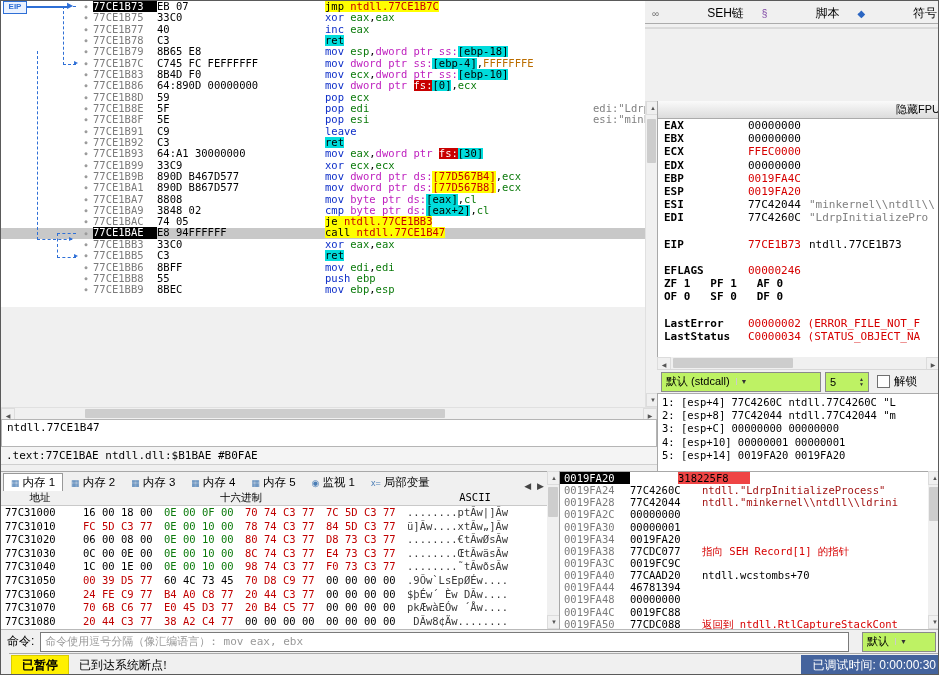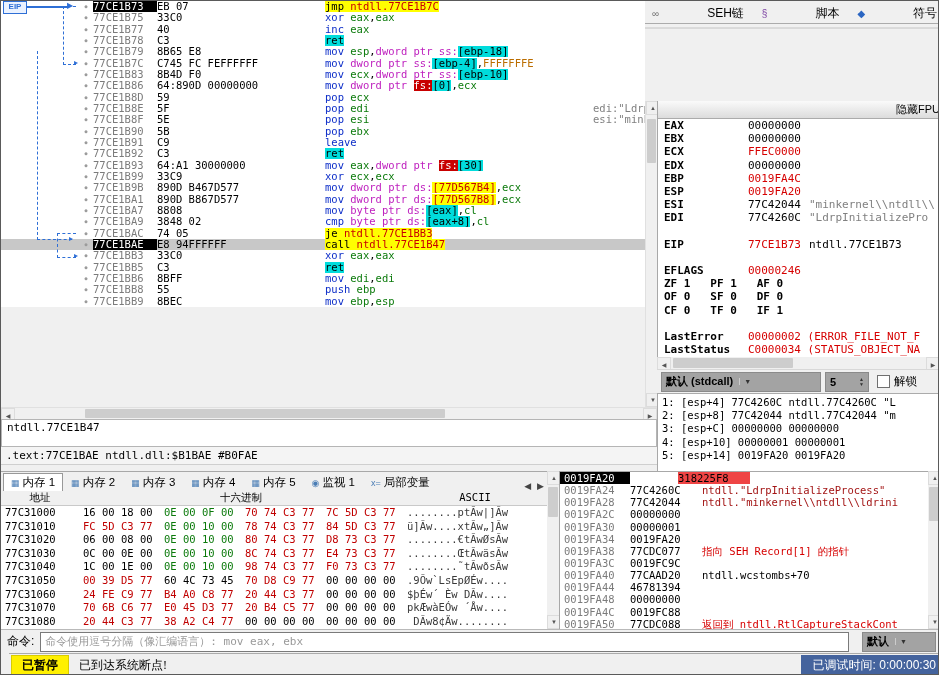--- a/index.html
+++ b/index.html
@@ -86,21 +86,21 @@
   .reg-row{height:13.2px;line-height:13.2px;display:flex;padding-left:6px;font-family:"DejaVu Sans Mono",monospace;font-size:11px;white-space:pre;}
   .reg-name{width:84px;flex:none;font-weight:bold;color:#000;}
   .reg-val{color:#000;}
   .reg-val.chg{color:#D60000;}
   .reg-note{margin-left:8px;color:#808080;overflow:hidden;white-space:nowrap;}
   .reg-note.plain{color:#000;}
   .reg-flags{height:13.2px;line-height:13.2px;padding-left:6px;font-family:"DejaVu Sans Mono",monospace;font-size:11px;font-weight:bold;white-space:pre;}
 
   
   #convrow{left:656px;top:368px;width:283px;height:24px;background:#F0F0F0;display:flex;align-items:center;padding:0 4px;border-top:1px solid #D8D8D8;}
-  .combo{background:#a3a3a3;border:1px solid #8A8A8A;height:18px;font-size:11px;display:flex;align-items:center;padding:0 4px;font-weight:bold;}
+  .combo{background:#bef264;border:1px solid #8A8A8A;height:18px;font-size:11px;display:flex;align-items:center;padding:0 4px;}
   .combo-arr{margin-left:6px;font-size:7px;color:#333;border-left:1px solid #CCC;padding-left:4px;}
   #conv-combo{width:150px;}
   .spin{width:34px;margin-left:4px;justify-content:space-between;}
   .spin-arrows{display:flex;flex-direction:column;font-size:5px;line-height:5px;color:#333;}
   .chk{width:11px;height:11px;border:1px solid #707070;background:#FFF;margin:0 4px 0 8px;flex:none;}
   .chk-label{font-size:11.5px;}
   #args{left:656px;top:392px;width:283px;height:78px;background:#FFF;border-left:1px solid #A8A8A8;border-top:1px solid #ABABAB;padding-top:2px;overflow:hidden;}
   .arg-row{height:13.2px;line-height:13.2px;font-family:"DejaVu Sans Mono",monospace;font-size:10.5px;padding-left:4px;white-space:pre;color:#000;overflow:hidden;}
 
   
@@ -298,29 +298,28 @@
         <div class="dis-row"><span class="dr-gut"></span><span class="dr-bullet">●</span><span class="dr-addr">77CE1B75</span><span class="dr-bytes">33C0</span><span class="dr-instr"><span class="tk-mn">xor </span><span class="tk-reg">eax</span><span class="tk-op">,</span><span class="tk-reg">eax</span></span><span class="dr-cmt"></span></div>
         <div class="dis-row"><span class="dr-gut"></span><span class="dr-bullet">●</span><span class="dr-addr">77CE1B77</span><span class="dr-bytes">40</span><span class="dr-instr"><span class="tk-mn">inc </span><span class="tk-reg">eax</span></span><span class="dr-cmt"></span></div>
         <div class="dis-row"><span class="dr-gut"></span><span class="dr-bullet">●</span><span class="dr-addr">77CE1B78</span><span class="dr-bytes">C3</span><span class="dr-instr"><span class="tk-ret">ret</span></span><span class="dr-cmt"></span></div>
         <div class="dis-row"><span class="dr-gut"></span><span class="dr-bullet">●</span><span class="dr-addr">77CE1B79</span><span class="dr-bytes">8B65 E8</span><span class="dr-instr"><span class="tk-mn">mov </span><span class="tk-reg">esp</span><span class="tk-op">,</span><span class="tk-ptr">dword ptr ss:</span><span class="tk-mem">[ebp-18]</span></span><span class="dr-cmt"></span></div>
         <div class="dis-row"><span class="dr-gut"></span><span class="dr-bullet">●</span><span class="dr-addr">77CE1B7C</span><span class="dr-bytes">C745 FC FEFFFFFF</span><span class="dr-instr"><span class="tk-mn">mov </span><span class="tk-ptr">dword ptr ss:</span><span class="tk-mem">[ebp-4]</span><span class="tk-op">,</span><span class="tk-imm">FFFFFFFE</span></span><span class="dr-cmt"></span></div>
         <div class="dis-row"><span class="dr-gut"></span><span class="dr-bullet">●</span><span class="dr-addr">77CE1B83</span><span class="dr-bytes">8B4D F0</span><span class="dr-instr"><span class="tk-mn">mov </span><span class="tk-reg">ecx</span><span class="tk-op">,</span><span class="tk-ptr">dword ptr ss:</span><span class="tk-mem">[ebp-10]</span></span><span class="dr-cmt"></span></div>
         <div class="dis-row"><span class="dr-gut"></span><span class="dr-bullet">●</span><span class="dr-addr">77CE1B86</span><span class="dr-bytes">64:890D 00000000</span><span class="dr-instr"><span class="tk-mn">mov </span><span class="tk-ptr">dword ptr </span><span class="tk-seg">fs:</span><span class="tk-mem">[0]</span><span class="tk-op">,</span><span class="tk-reg">ecx</span></span><span class="dr-cmt"></span></div>
         <div class="dis-row"><span class="dr-gut"></span><span class="dr-bullet">●</span><span class="dr-addr">77CE1B8D</span><span class="dr-bytes">59</span><span class="dr-instr"><span class="tk-mn">pop </span><span class="tk-reg">ecx</span></span><span class="dr-cmt"></span></div>
         <div class="dis-row"><span class="dr-gut"></span><span class="dr-bullet">●</span><span class="dr-addr">77CE1B8E</span><span class="dr-bytes">5F</span><span class="dr-instr"><span class="tk-mn">pop </span><span class="tk-reg">edi</span></span><span class="dr-cmt">edi:"LdrpInitializeP</span></div>
         <div class="dis-row"><span class="dr-gut"></span><span class="dr-bullet">●</span><span class="dr-addr">77CE1B8F</span><span class="dr-bytes">5E</span><span class="dr-instr"><span class="tk-mn">pop </span><span class="tk-reg">esi</span></span><span class="dr-cmt">esi:"minkernel\\ntd</span></div>
-        <div class="dis-row"><span class="dr-gut"></span><span class="dr-bullet">●</span><span class="dr-addr">77CE1B90</span><span class="dr-bytes">5B</span><span class="dr-instr"><span class="tk-mn">pop </span><span class="tk-reg">ebx</span></span><span class="dr-cmt"></span></div>
         <div class="dis-row"><span class="dr-gut"></span><span class="dr-bullet">●</span><span class="dr-addr">77CE1B91</span><span class="dr-bytes">C9</span><span class="dr-instr"><span class="tk-mn">leave</span></span><span class="dr-cmt"></span></div>
         <div class="dis-row"><span class="dr-gut"></span><span class="dr-bullet">●</span><span class="dr-addr">77CE1B92</span><span class="dr-bytes">C3</span><span class="dr-instr"><span class="tk-ret">ret</span></span><span class="dr-cmt"></span></div>
         <div class="dis-row"><span class="dr-gut"></span><span class="dr-bullet">●</span><span class="dr-addr">77CE1B93</span><span class="dr-bytes">64:A1 30000000</span><span class="dr-instr"><span class="tk-mn">mov </span><span class="tk-reg">eax</span><span class="tk-op">,</span><span class="tk-ptr">dword ptr </span><span class="tk-seg">fs:</span><span class="tk-mem">[30]</span></span><span class="dr-cmt"></span></div>
         <div class="dis-row"><span class="dr-gut"></span><span class="dr-bullet">●</span><span class="dr-addr">77CE1B99</span><span class="dr-bytes">33C9</span><span class="dr-instr"><span class="tk-mn">xor </span><span class="tk-reg">ecx</span><span class="tk-op">,</span><span class="tk-reg">ecx</span></span><span class="dr-cmt"></span></div>
         <div class="dis-row"><span class="dr-gut"></span><span class="dr-bullet">●</span><span class="dr-addr">77CE1B9B</span><span class="dr-bytes">890D B467D577</span><span class="dr-instr"><span class="tk-mn">mov </span><span class="tk-ptr">dword ptr ds:</span><span class="tk-tgt">[77D567B4]</span><span class="tk-op">,</span><span class="tk-reg">ecx</span></span><span class="dr-cmt"></span></div>
         <div class="dis-row"><span class="dr-gut"></span><span class="dr-bullet">●</span><span class="dr-addr">77CE1BA1</span><span class="dr-bytes">890D B867D577</span><span class="dr-instr"><span class="tk-mn">mov </span><span class="tk-ptr">dword ptr ds:</span><span class="tk-tgt">[77D567B8]</span><span class="tk-op">,</span><span class="tk-reg">ecx</span></span><span class="dr-cmt"></span></div>
         <div class="dis-row"><span class="dr-gut"></span><span class="dr-bullet">●</span><span class="dr-addr">77CE1BA7</span><span class="dr-bytes">8808</span><span class="dr-instr"><span class="tk-mn">mov </span><span class="tk-ptr">byte ptr ds:</span><span class="tk-mem">[eax]</span><span class="tk-op">,</span><span class="tk-reg">cl</span></span><span class="dr-cmt"></span></div>
-        <div class="dis-row"><span class="dr-gut"></span><span class="dr-bullet">●</span><span class="dr-addr">77CE1BA9</span><span class="dr-bytes">3848 02</span><span class="dr-instr"><span class="tk-mn">cmp </span><span class="tk-ptr">byte ptr ds:</span><span class="tk-mem">[eax+8]</span><span class="tk-op">,</span><span class="tk-reg">cl</span></span><span class="dr-cmt"></span></div>
+        <div class="dis-row"><span class="dr-gut"></span><span class="dr-bullet">●</span><span class="dr-addr">77CE1BA9</span><span class="dr-bytes">3848 02</span><span class="dr-instr"><span class="tk-mn">cmp </span><span class="tk-ptr">byte ptr ds:</span><span class="tk-mem">[eax+2]</span><span class="tk-op">,</span><span class="tk-reg">cl</span></span><span class="dr-cmt"></span></div>
         <div class="dis-row"><span class="dr-gut"></span><span class="dr-bullet">●</span><span class="dr-addr">77CE1BAC</span><span class="dr-bytes">74 05</span><span class="dr-instr"><span class="tk-jmp">je </span><span class="tk-tgt">ntdll.77CE1BB3</span></span><span class="dr-cmt"></span></div>
         <div class="dis-row sel"><span class="dr-gut"></span><span class="dr-bullet">●</span><span class="dr-addr cip">77CE1BAE</span><span class="dr-bytes">E8 94FFFFFF</span><span class="dr-instr"><span class="tk-jmp">call </span><span class="tk-tgt">ntdll.77CE1B47</span></span><span class="dr-cmt"></span></div>
         <div class="dis-row"><span class="dr-gut"></span><span class="dr-bullet">●</span><span class="dr-addr">77CE1BB3</span><span class="dr-bytes">33C0</span><span class="dr-instr"><span class="tk-mn">xor </span><span class="tk-reg">eax</span><span class="tk-op">,</span><span class="tk-reg">eax</span></span><span class="dr-cmt"></span></div>
         <div class="dis-row"><span class="dr-gut"></span><span class="dr-bullet">●</span><span class="dr-addr">77CE1BB5</span><span class="dr-bytes">C3</span><span class="dr-instr"><span class="tk-ret">ret</span></span><span class="dr-cmt"></span></div>
         <div class="dis-row"><span class="dr-gut"></span><span class="dr-bullet">●</span><span class="dr-addr">77CE1BB6</span><span class="dr-bytes">8BFF</span><span class="dr-instr"><span class="tk-mn">mov </span><span class="tk-reg">edi</span><span class="tk-op">,</span><span class="tk-reg">edi</span></span><span class="dr-cmt"></span></div>
         <div class="dis-row"><span class="dr-gut"></span><span class="dr-bullet">●</span><span class="dr-addr">77CE1BB8</span><span class="dr-bytes">55</span><span class="dr-instr"><span class="tk-mn">push </span><span class="tk-reg">ebp</span></span><span class="dr-cmt"></span></div>
         <div class="dis-row"><span class="dr-gut"></span><span class="dr-bullet">●</span><span class="dr-addr">77CE1BB9</span><span class="dr-bytes">8BEC</span><span class="dr-instr"><span class="tk-mn">mov </span><span class="tk-reg">ebp</span><span class="tk-op">,</span><span class="tk-reg">esp</span></span><span class="dr-cmt"></span></div>
       </div>
     <div class="overlay">
       <div class="eip-box">EIP</div>
@@ -365,21 +364,20 @@
         <div class="reg-row"><span class="reg-name">EBP</span><span class="reg-val chg">0019FA4C</span></div>
         <div class="reg-row"><span class="reg-name">ESP</span><span class="reg-val chg">0019FA20</span></div>
         <div class="reg-row"><span class="reg-name">ESI</span><span class="reg-val">77C42044</span><span class="reg-note">"minkernel\\ntdll\\</span></div>
         <div class="reg-row"><span class="reg-name">EDI</span><span class="reg-val">77C4260C</span><span class="reg-note">"LdrpInitializePro</span></div>
         <div class="reg-row"></div>
         <div class="reg-row"><span class="reg-name">EIP</span><span class="reg-val chg">77CE1B73</span><span class="reg-note plain">ntdll.77CE1B73</span></div>
         <div class="reg-row"></div>
         <div class="reg-row"><span class="reg-name">EFLAGS</span><span class="reg-val chg">00000246</span></div>
         <div class="reg-flags">ZF 1   PF 1   AF 0</div>
         <div class="reg-flags">OF 0   SF 0   DF 0</div>
-        <div class="reg-flags">CF 0   TF 0   IF 1</div>
         <div class="reg-row"></div>
         <div class="reg-row"><span class="reg-name">LastError</span><span class="reg-val chg">00000002 (ERROR_FILE_NOT_F</span></div>
         <div class="reg-row"><span class="reg-name">LastStatus</span><span class="reg-val chg">C0000034 (STATUS_OBJECT_NA</span></div>
       </div>
   </div>
   <div id="reg-h" class="abs sb sbh">
     <div class="sc-btn">◀</div>
     <div class="sc-track">
         <div class="sc-thumb" style="left:2px;width:120px;top:1px;bottom:1px;"></div>
       </div>

